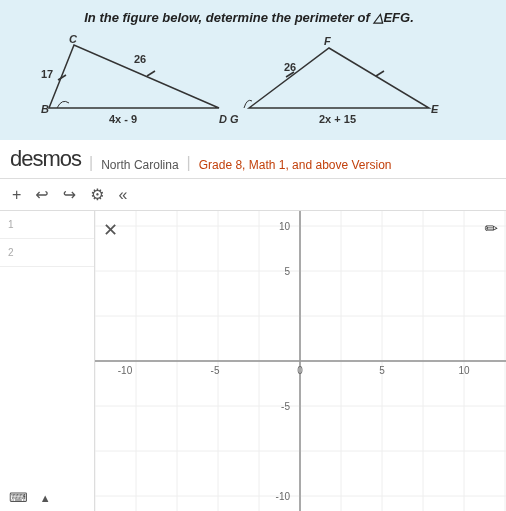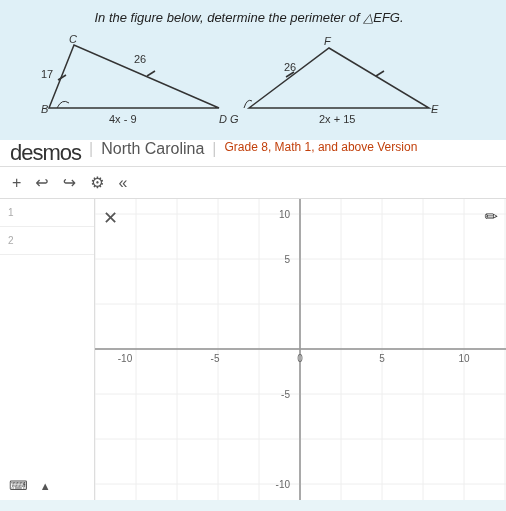--- a/index.html
+++ b/index.html
@@ -9,62 +9,63 @@
       overflow: hidden;
       background: #e8f4f8;
       font-family: Arial, sans-serif;
     }
 
     .top-section {
       background: #dff0f7;
       padding: 10px 15px 8px 7px;
       min-height: 140px;
       position: relative;
+      font-weight: bold;
     }
 
     .problem-text {
       font-size: 13px;
       color: #222;
       margin-bottom: 8px;
       text-align: center;
       font-style: italic;
     }
 
     .figure-container {
       position: relative;
       width: 460px;
       height: 95px;
       margin: 0 auto;
     }
 
     .desmos-bar {
       background: #fff;
       display: flex;
-      align-items: flex-start;
-      padding: 0 10px;
+      align-items: flex-end;
+      padding: 6px 10px;
       border-bottom: 1px solid #ddd;
       font-size: 13px;
       gap: 8px;
     }
 
     .desmos-logo {
       font-size: 22px;
       font-weight: 300;
       color: #333;
       letter-spacing: -1px;
     }
 
     .desmos-separator {
       color: #ccc;
       font-size: 16px;
     }
 
     .desmos-region {
       color: #555;
-      font-size: 16px;
+      font-size: 12px;
     }
 
     .desmos-grade {
       color: #c2410c;
       font-size: 12px;
     }
 
     .toolbar {
       background: #fff;
       display: flex;

